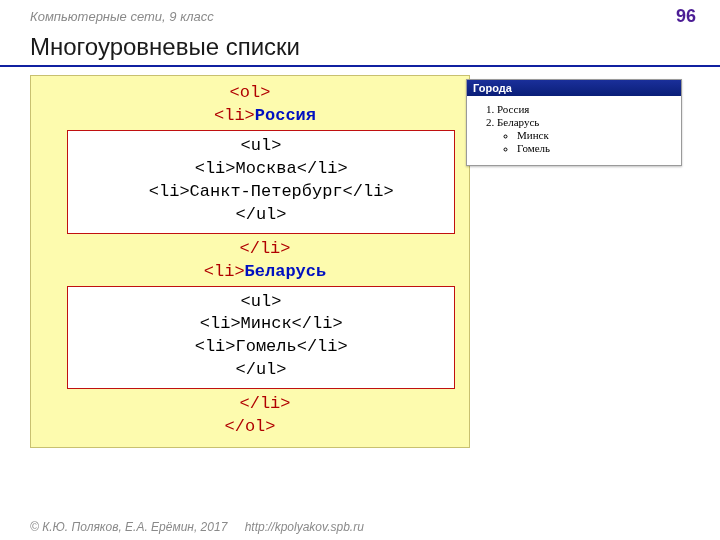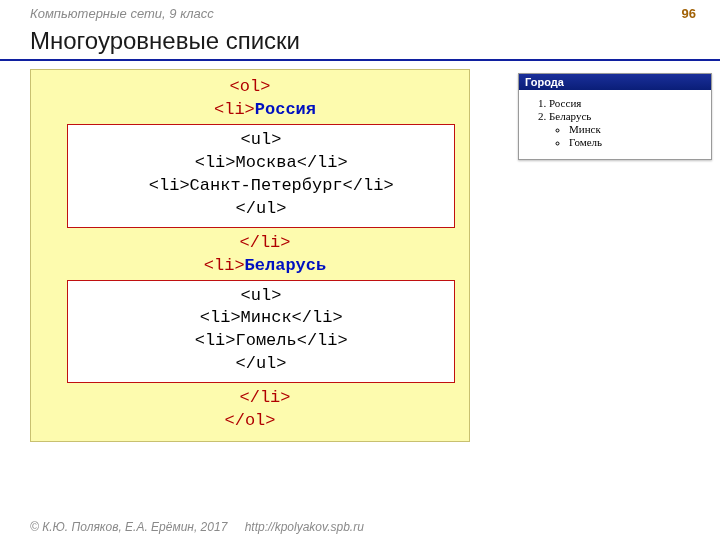--- a/index.html
+++ b/index.html
@@ -16,22 +16,22 @@
     justify-content: space-between;
     align-items: center;
     padding: 6px 24px 2px 30px;
     color: #8a8a8a;
     font-size: 13px;
     font-style: italic;
   }
   .page-num {
     font-style: normal;
     font-weight: bold;
-    color: #a16207;
-    font-size: 13px;
+    color: #4c1d95;
+    font-size: 18px;
   }
   .title {
     font-size: 24px;
     font-weight: normal;
     color: #1a1a1a;
     padding: 4px 0 4px 30px;
     border-bottom: 2px solid #1020a0;
     margin-bottom: 8px;
   }
   .content {
@@ -59,22 +59,22 @@
     padding: 4px 10px 6px 10px;
     font-family: "Courier New", monospace;
     font-size: 17px;
     line-height: 1.35;
     color: #000;
   }
   .ind1 { padding-left: 30px; }
   .preview {
     position: absolute;
     top: 4px;
-    left: 518px;
-    width: 194px;
+    left: 466px;
+    width: 216px;
     border: 1px solid #9a9a9a;
     box-shadow: 0 1px 2px rgba(0,0,0,0.25);
     font-family: "Times New Roman", serif;
     font-size: 11px;
     background: #fff;
   }
   .preview .titlebar {
     background: linear-gradient(#1a2f9a,#0a1e78);
     color: #fff;
     font-family: Tahoma, sans-serif;

